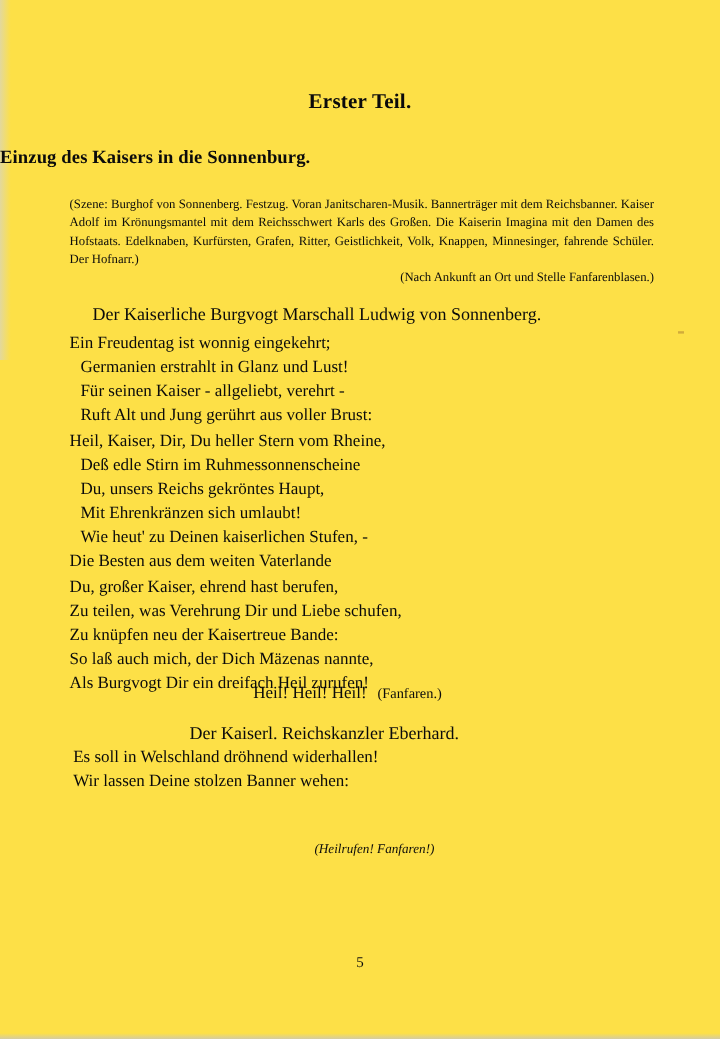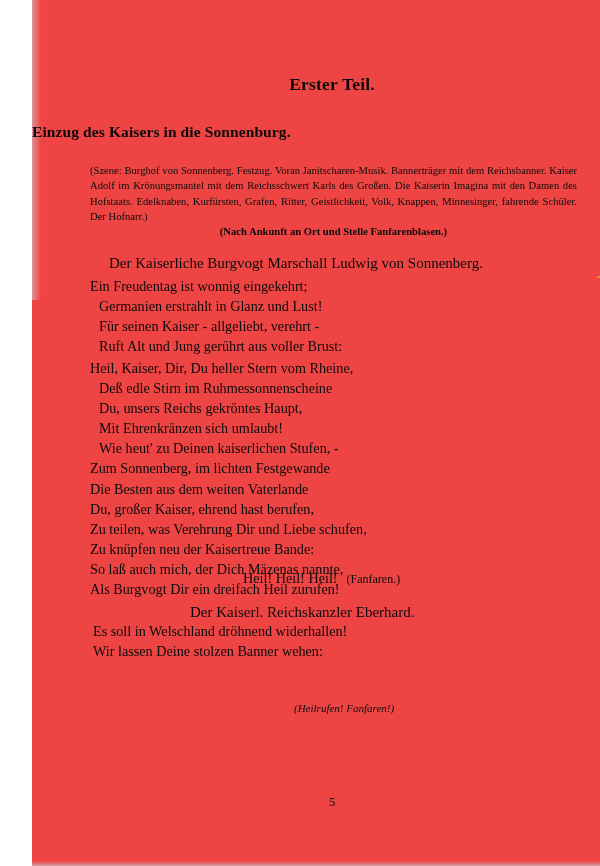--- a/index.html
+++ b/index.html
@@ -11,22 +11,21 @@
     width: 600px;
     height: 866px;
     font-family: "Liberation Serif", "DejaVu Serif", serif;
     color: #0b0b0b;
     position: relative;
     overflow: hidden;
   }
   .page {
     position: absolute;
     inset: 0;
-    background: #ef4444;
-    margin-left: 32px;
+    background: #fde047;
   }
   
   .scan-tint-left {
     position: absolute;
     left: 0; top: 0;
     width: 9px; height: 300px;
     background: linear-gradient(to right, rgba(205,210,228,0.55), rgba(255,255,255,0));
     pointer-events: none;
   }
   .scan-edge-bottom {
@@ -78,22 +77,21 @@
     left: 58px;
     width: 487px;
     font-size: 10.6px;
     line-height: 15.3px;
     text-align: justify;
   }
   .stage-block p {
     margin: 0;
   }
   .stage-block p.no-justify {
-    text-align: center;
-    font-weight: bold;
+    text-align: right;
   }
 
   .speaker {
     position: absolute;
     font-size: 15px;
     line-height: 20px;
     white-space: nowrap;
   }
   .speaker-1 { top: 253px; left: 77px; }
   .speaker-2 { top: 602px; left: 158px; }
@@ -172,21 +170,20 @@
       <div class="ind">Für seinen Kaiser - allgeliebt, verehrt -</div>
       <div class="ind">Ruft Alt und Jung gerührt aus voller Brust:</div>
     </div>
 
     <div class="verse verse-2">
       <div>Heil, Kaiser, Dir, Du heller Stern vom Rheine,</div>
       <div class="ind">Deß edle Stirn im Ruhmessonnenscheine</div>
       <div class="ind">Du, unsers Reichs gekröntes Haupt,</div>
       <div class="ind">Mit Ehrenkränzen sich umlaubt!</div>
       <div class="ind">Wie heut' zu Deinen kaiserlichen Stufen, -</div>
-      <div>Zum Sonnenberg, im lichten Festgewande</div>
       <div>Die Besten aus dem weiten Vaterlande</div>
       <div>Du, großer Kaiser, ehrend hast berufen,</div>
       <div>Zu teilen, was Verehrung Dir und Liebe schufen,</div>
       <div>Zu knüpfen neu der Kaisertreue Bande:</div>
       <div>So laß auch mich, der Dich Mäzenas nannte,</div>
       <div>Als Burgvogt Dir ein dreifach Heil zurufen!</div>
     </div>
 
     <div class="shout-line">
       <span>Heil! Heil! Heil!</span><span class="cue">(Fanfaren.)</span>

